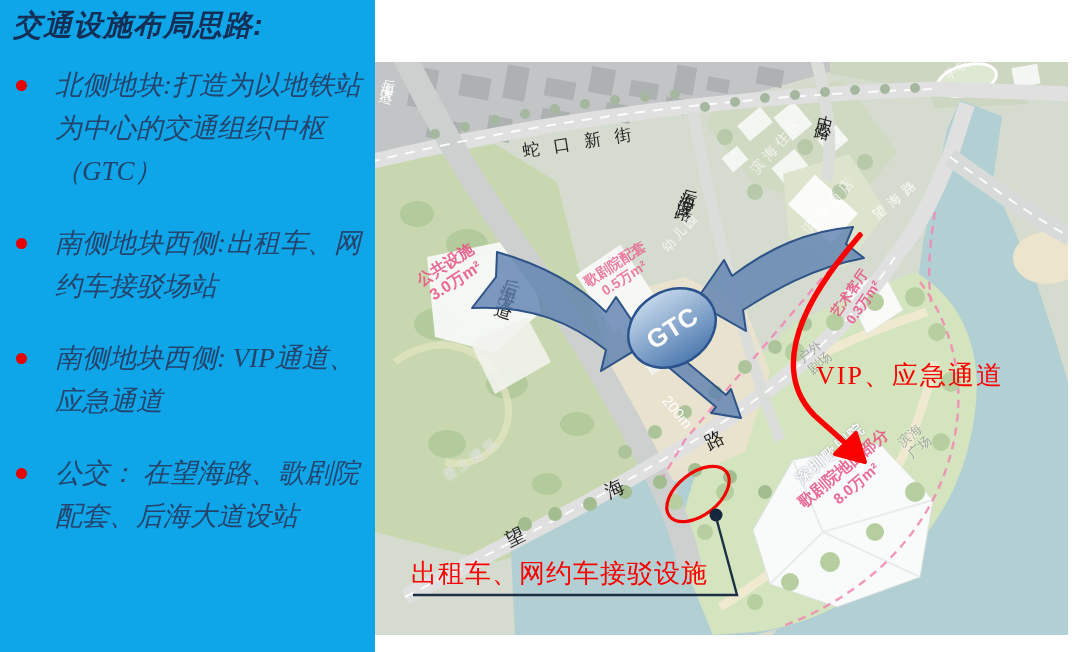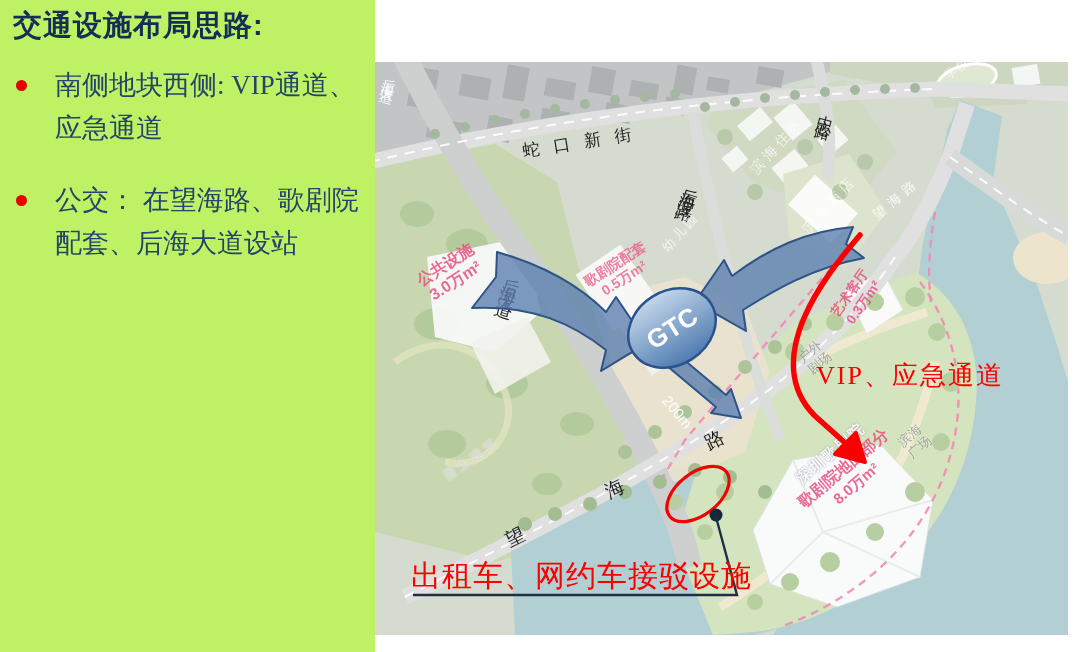--- a/index.html
+++ b/index.html
@@ -1,19 +1,19 @@
 <!DOCTYPE html>
 <html><head>
 <meta charset="utf-8">
 <style>
   html,body{margin:0;padding:0;background:#fff;}
   #stage{position:relative;width:1080px;height:652px;background:#fff;overflow:hidden;
          font-family:"Liberation Sans",sans-serif;}
   
-  #panel{position:absolute;left:0;top:0;width:375px;height:652px;background:#bef264;}
+  #panel{position:absolute;left:0;top:0;width:375px;height:652px;background:#0ea5e9;font-style:italic;}
   .title{position:absolute;left:13px;top:6px;font-size:29px;font-weight:bold;color:#132f56;
          letter-spacing:1px;font-family:"Liberation Sans",sans-serif;}
   .bullets{position:absolute;left:16px;top:64px;width:356px;}
   .bullet{display:flex;margin-bottom:29px;}
   .dot{flex:0 0 11px;width:11px;height:11px;border-radius:50%;background:#e60000;margin-top:16px;}
   .btxt{margin-left:28px;width:312px;font-family:"Liberation Serif",serif;font-size:27px;
         line-height:43px;color:#24446b;}
   
   #map{position:absolute;left:375px;top:62px;width:693px;height:573px;background:#ccd5c5;overflow:hidden;}
   #map svg{position:absolute;left:0;top:0;}
@@ -35,20 +35,28 @@
 </head>
 <body>
 
 <div id="stage">
 
   <div id="panel">
     <div class="title">交通设施布局思路:</div>
     <div class="bullets">
       <div class="bullet">
         <span class="dot"></span>
+        <span class="btxt">北侧地块:打造为以地铁站为中心的交通组织中枢（GTC）</span>
+      </div>
+      <div class="bullet">
+        <span class="dot"></span>
+        <span class="btxt">南侧地块西侧:出租车、网约车接驳场站</span>
+      </div>
+      <div class="bullet">
+        <span class="dot"></span>
         <span class="btxt">南侧地块西侧: VIP通道、应急通道</span>
       </div>
       <div class="bullet">
         <span class="dot"></span>
         <span class="btxt">公交： 在望海路、歌剧院配套、后海大道设站</span>
       </div>
     </div>
   </div>
 
   <div id="map">
@@ -274,16 +282,16 @@
       <path d="M 485,173 C 462,200 442,226 429,256 C 414,291 413,326 439,353 C 452,365 462,373 472,383" fill="none" stroke="#fa0000" stroke-width="5.5" stroke-linecap="round"></path>
       <polygon points="490,400 481,371 460,392" fill="#fa0000" stroke="#fa0000" stroke-width="4" stroke-linejoin="round"></polygon>
 
       <ellipse cx="0" cy="0" rx="36" ry="21" transform="translate(323,432) rotate(-38)" fill="none" stroke="#f30000" stroke-width="3.2"></ellipse>
       <circle cx="341" cy="453" r="6.5" fill="#16273b"></circle>
       <polyline points="341,455 362,533 38,533" fill="none" stroke="#1d2f45" stroke-width="2.4"></polyline>
     </svg>
 
     <div id="redtexts">
       <div class="redlbl" style="left:441px;top:296px;font-size:26px;font-weight:400;letter-spacing:2px;">VIP、应急通道</div>
-      <div class="redlbl" style="left:36px;top:494px;font-size:30px;font-weight:500;letter-spacing:1px;">出租车、网约车接驳设施</div>
+      <div class="redlbl" style="left:36px;top:494px;font-size:26px;font-weight:500;letter-spacing:1px;">出租车、网约车接驳设施</div>
     </div>
   </div>
 </div>
 
 </body></html>

